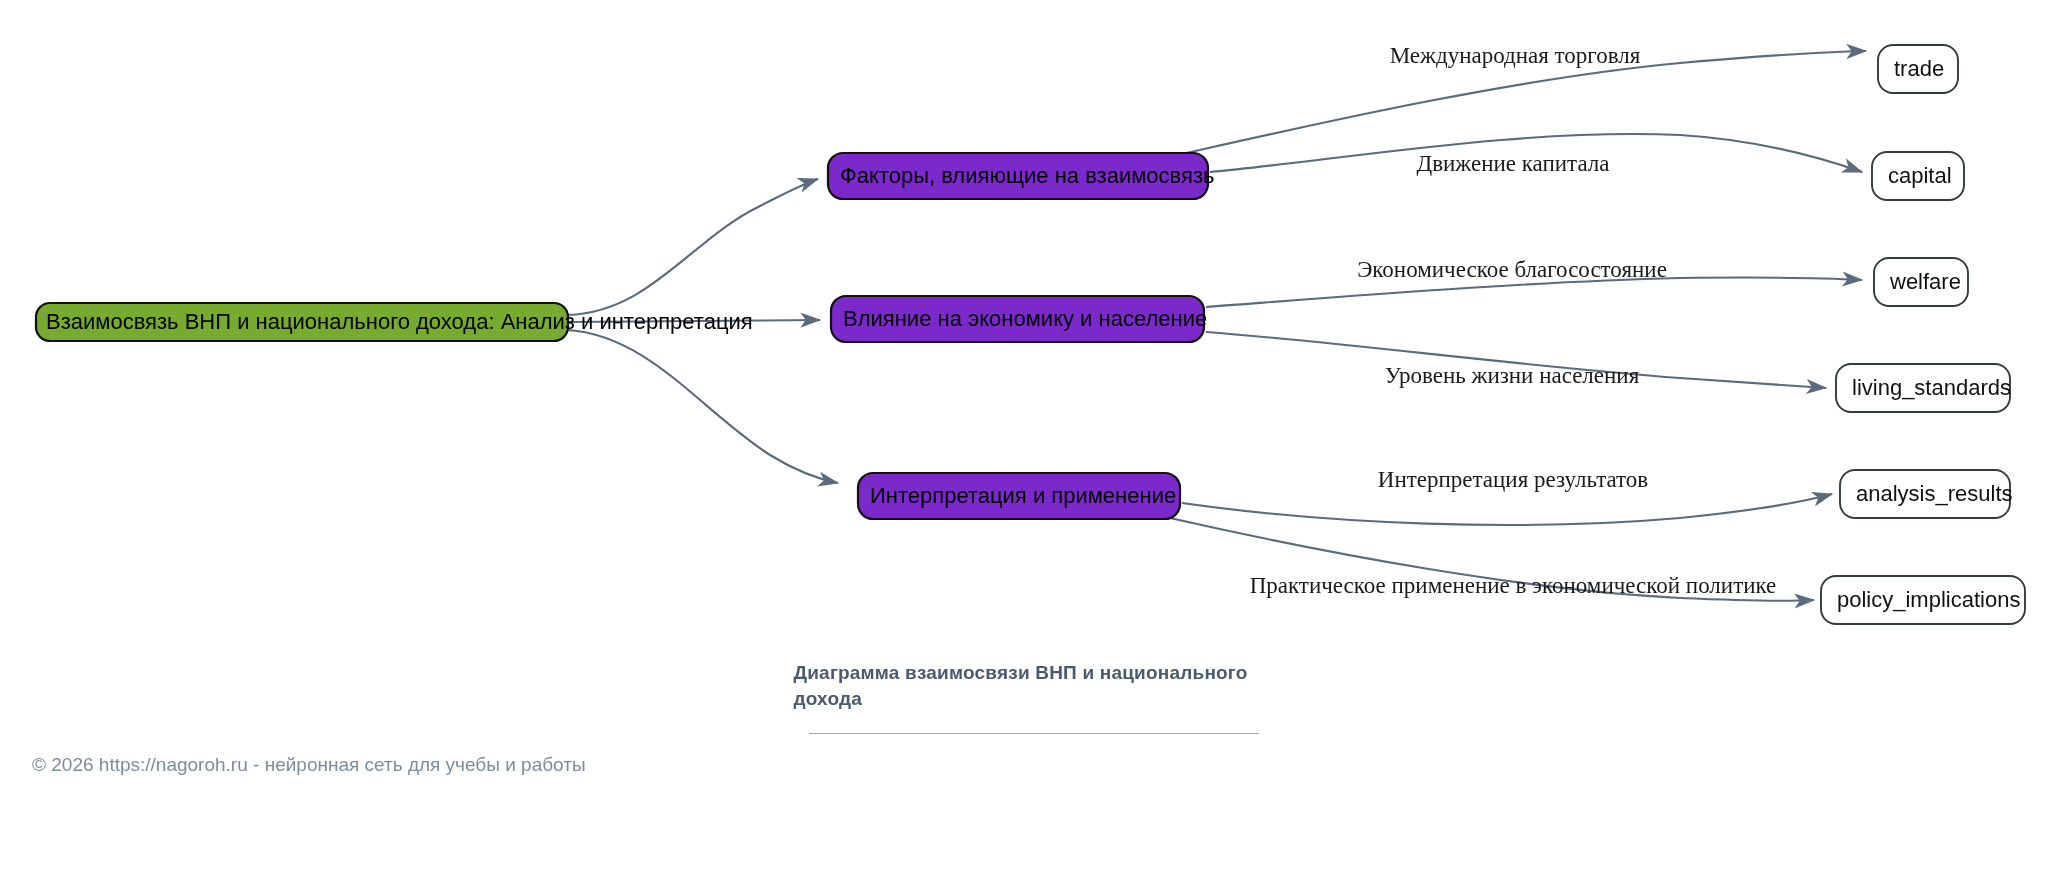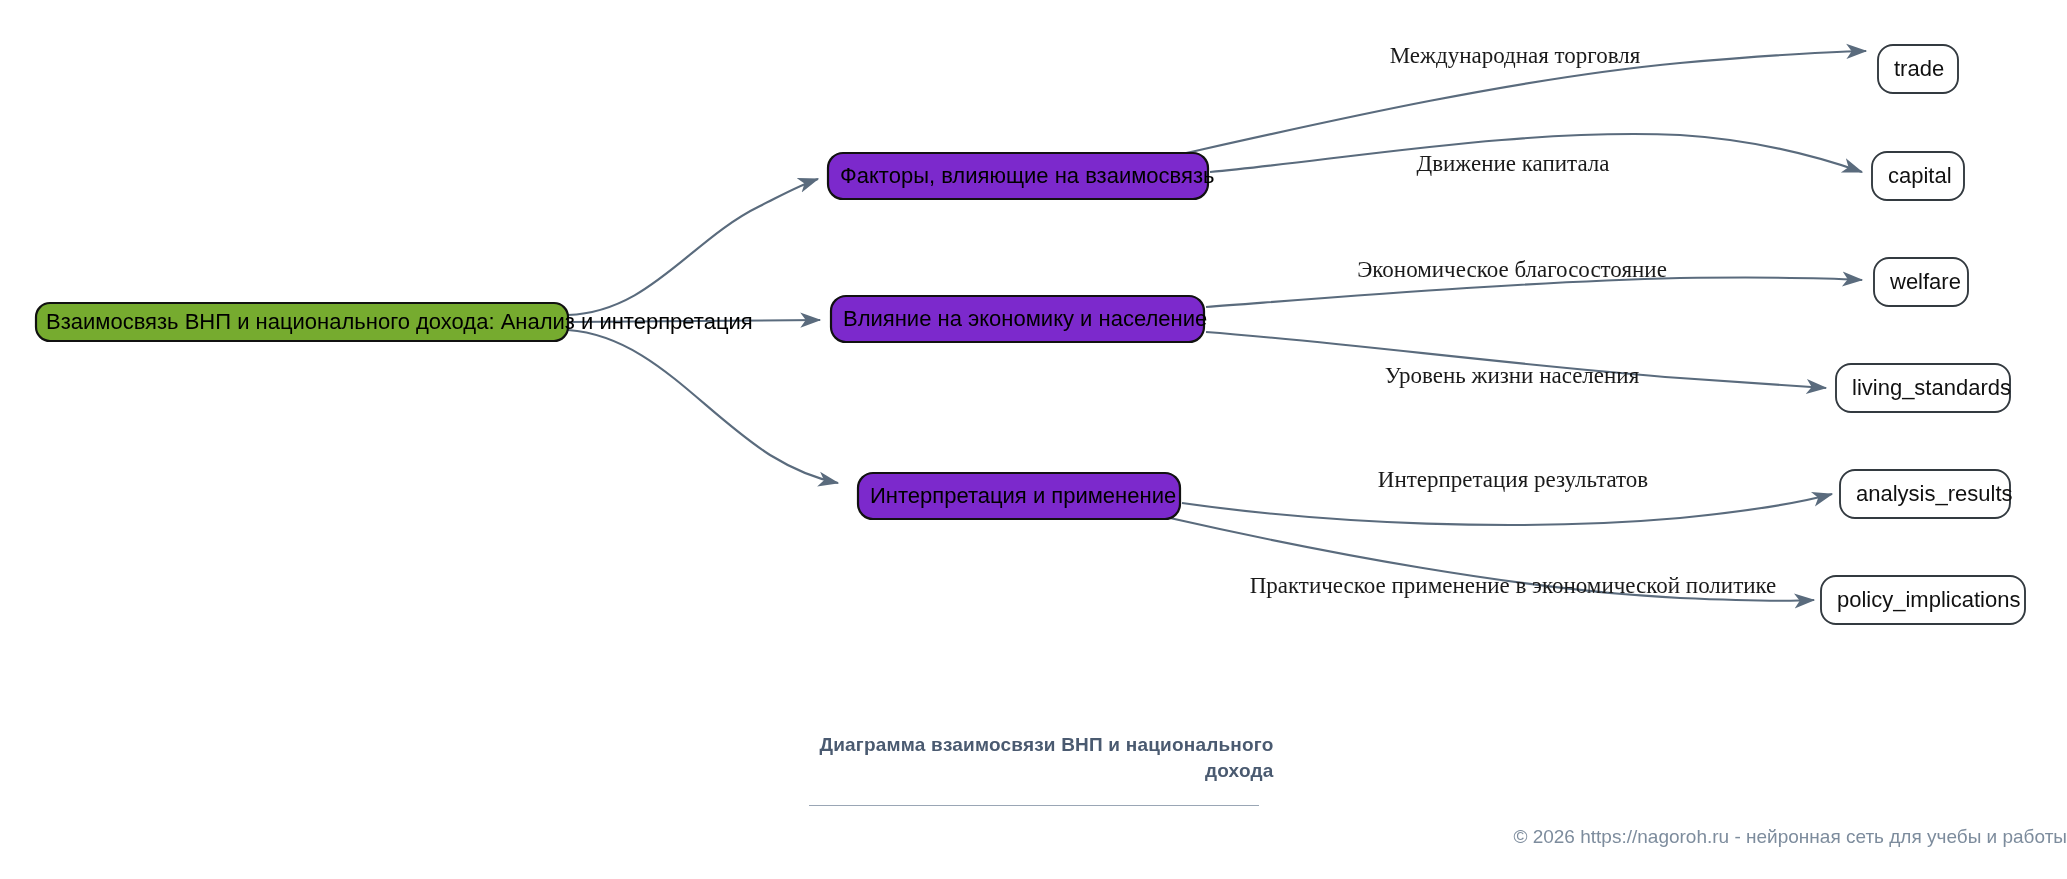--- a/index.html
+++ b/index.html
@@ -63,22 +63,22 @@
     font-family: "Liberation Serif", serif;
     font-size: 23px;
     fill: #1a1a1a;
     dominant-baseline: middle;
     text-anchor: middle;
   }
   .footer {
     position: absolute;
     left: 0;
     right: 0;
-    top: 732px;
-    text-align: right;
+    top: 660px;
+    text-align: left;
   }
   .footer-title {
     font-family: "Liberation Sans", sans-serif;
     font-size: 19px;
     font-weight: bold;
     color: #4a5a70;
     line-height: 1.35;
     letter-spacing: .2px;
     max-width: 480px;
     margin: 0 auto;

